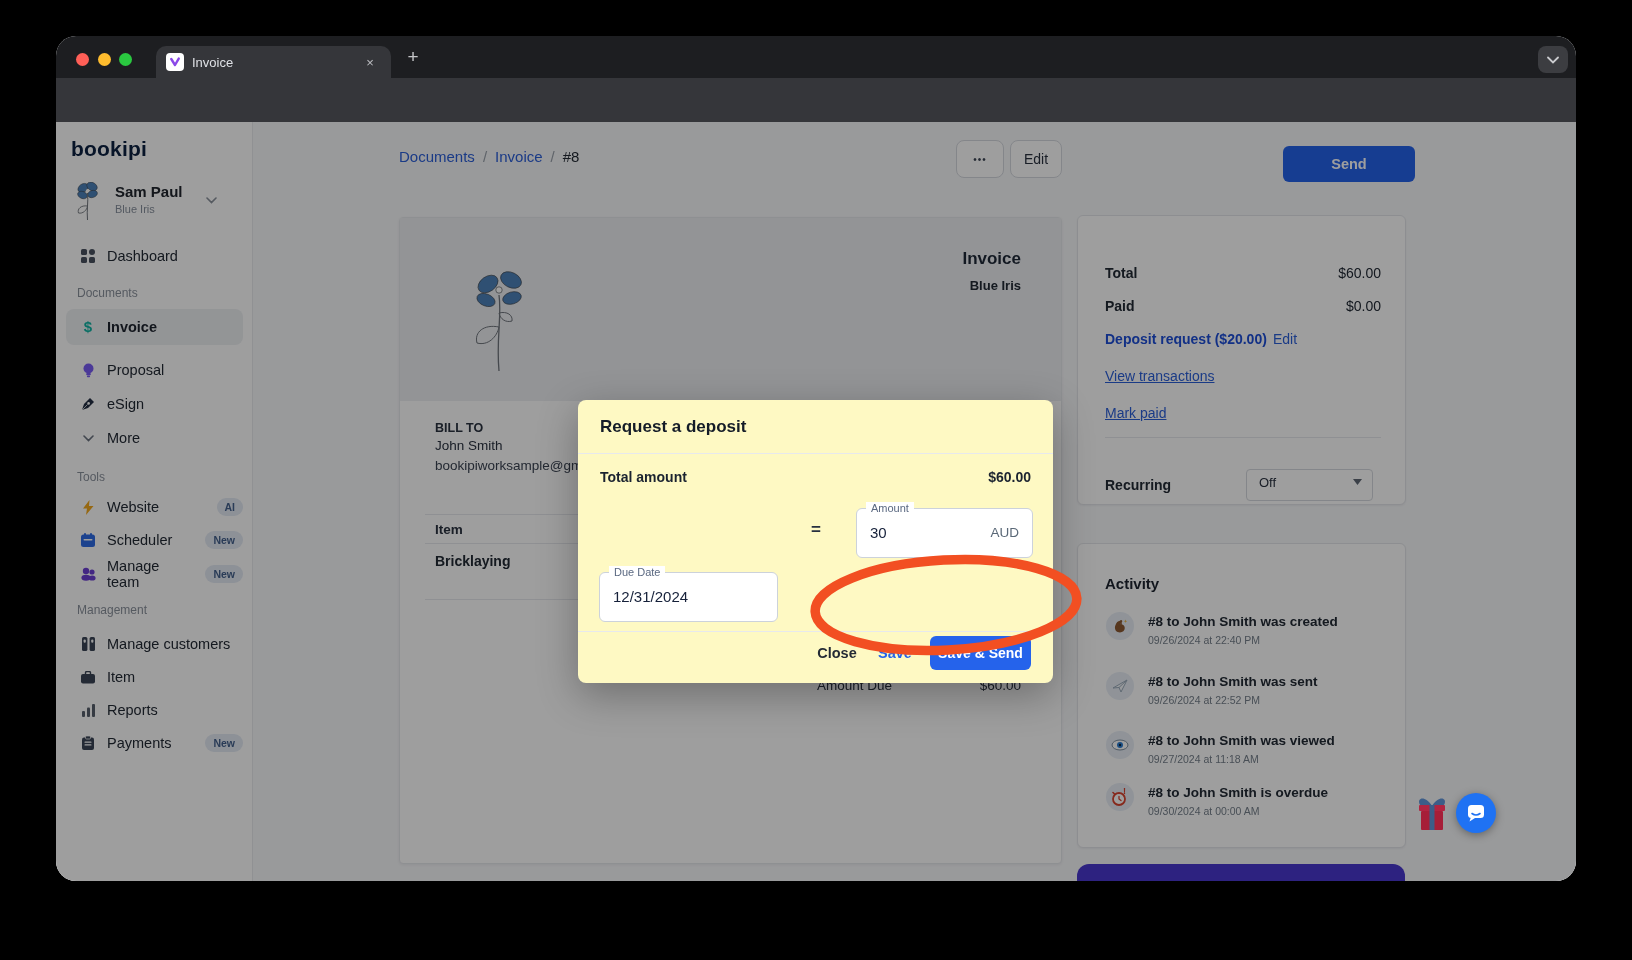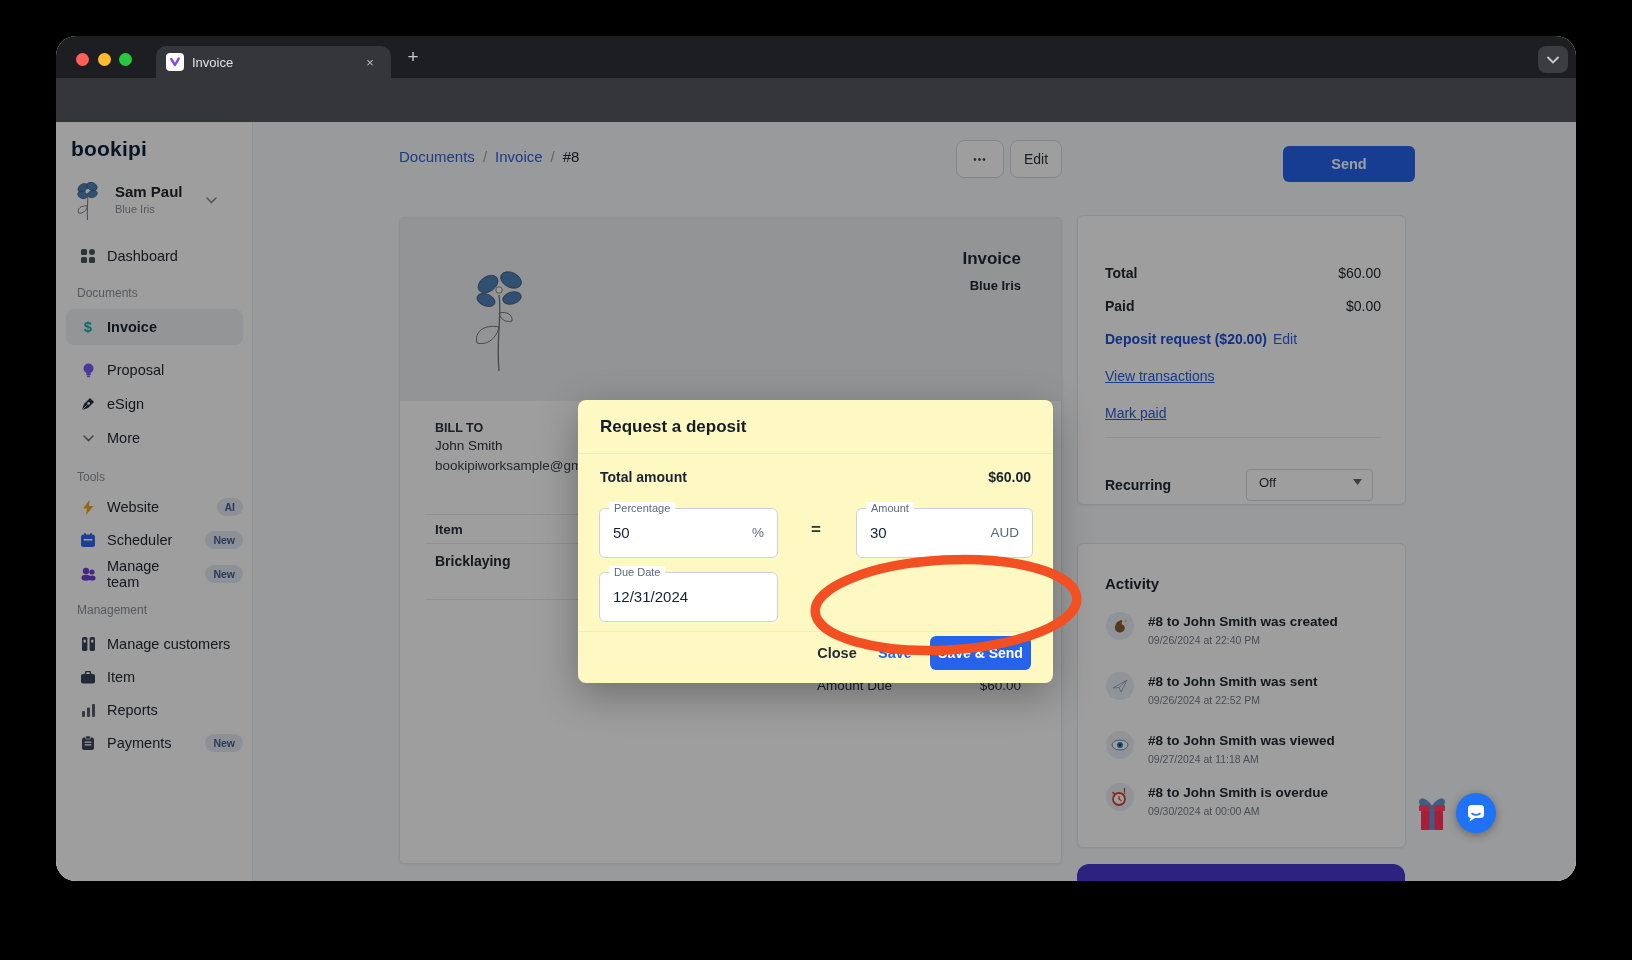--- a/index.html
+++ b/index.html
@@ -425,25 +425,20 @@
 
   <div class="abs overlay"></div>
 
   <div class="abs modal">
     <div class="abs mtitle">Request a deposit</div>
     <div class="abs rline" style="left:0;top:53px;width:475px"></div>
 
     <div class="abs" style="left:22px;top:69px;font-size:14px;font-weight:bold;color:#1b2330">Total amount</div>
     <div class="abs" style="right:22px;top:69px;font-size:14px;font-weight:bold;color:#1b2330">$60.00</div>
 
-    <div class="abs field" style="left:21px;top:108px;width:177px;height:48px">
-      <span class="flabel">Percentage</span>
-      <span class="fval">50</span>
-      <span class="fsuf">%</span>
-    </div>
     <div class="abs" style="left:228px;top:120px;width:20px;text-align:center;font-size:17px;font-weight:bold;color:#27303f">=</div>
     <div class="abs field" style="left:278px;top:108px;width:175px;height:48px">
       <span class="flabel">Amount</span>
       <span class="fval">30</span>
       <span class="fsuf">AUD</span>
     </div>
     <div class="abs field" style="left:21px;top:172px;width:177px;height:48px">
       <span class="flabel">Due Date</span>
       <span class="fval">12/31/2024</span>
     </div>

